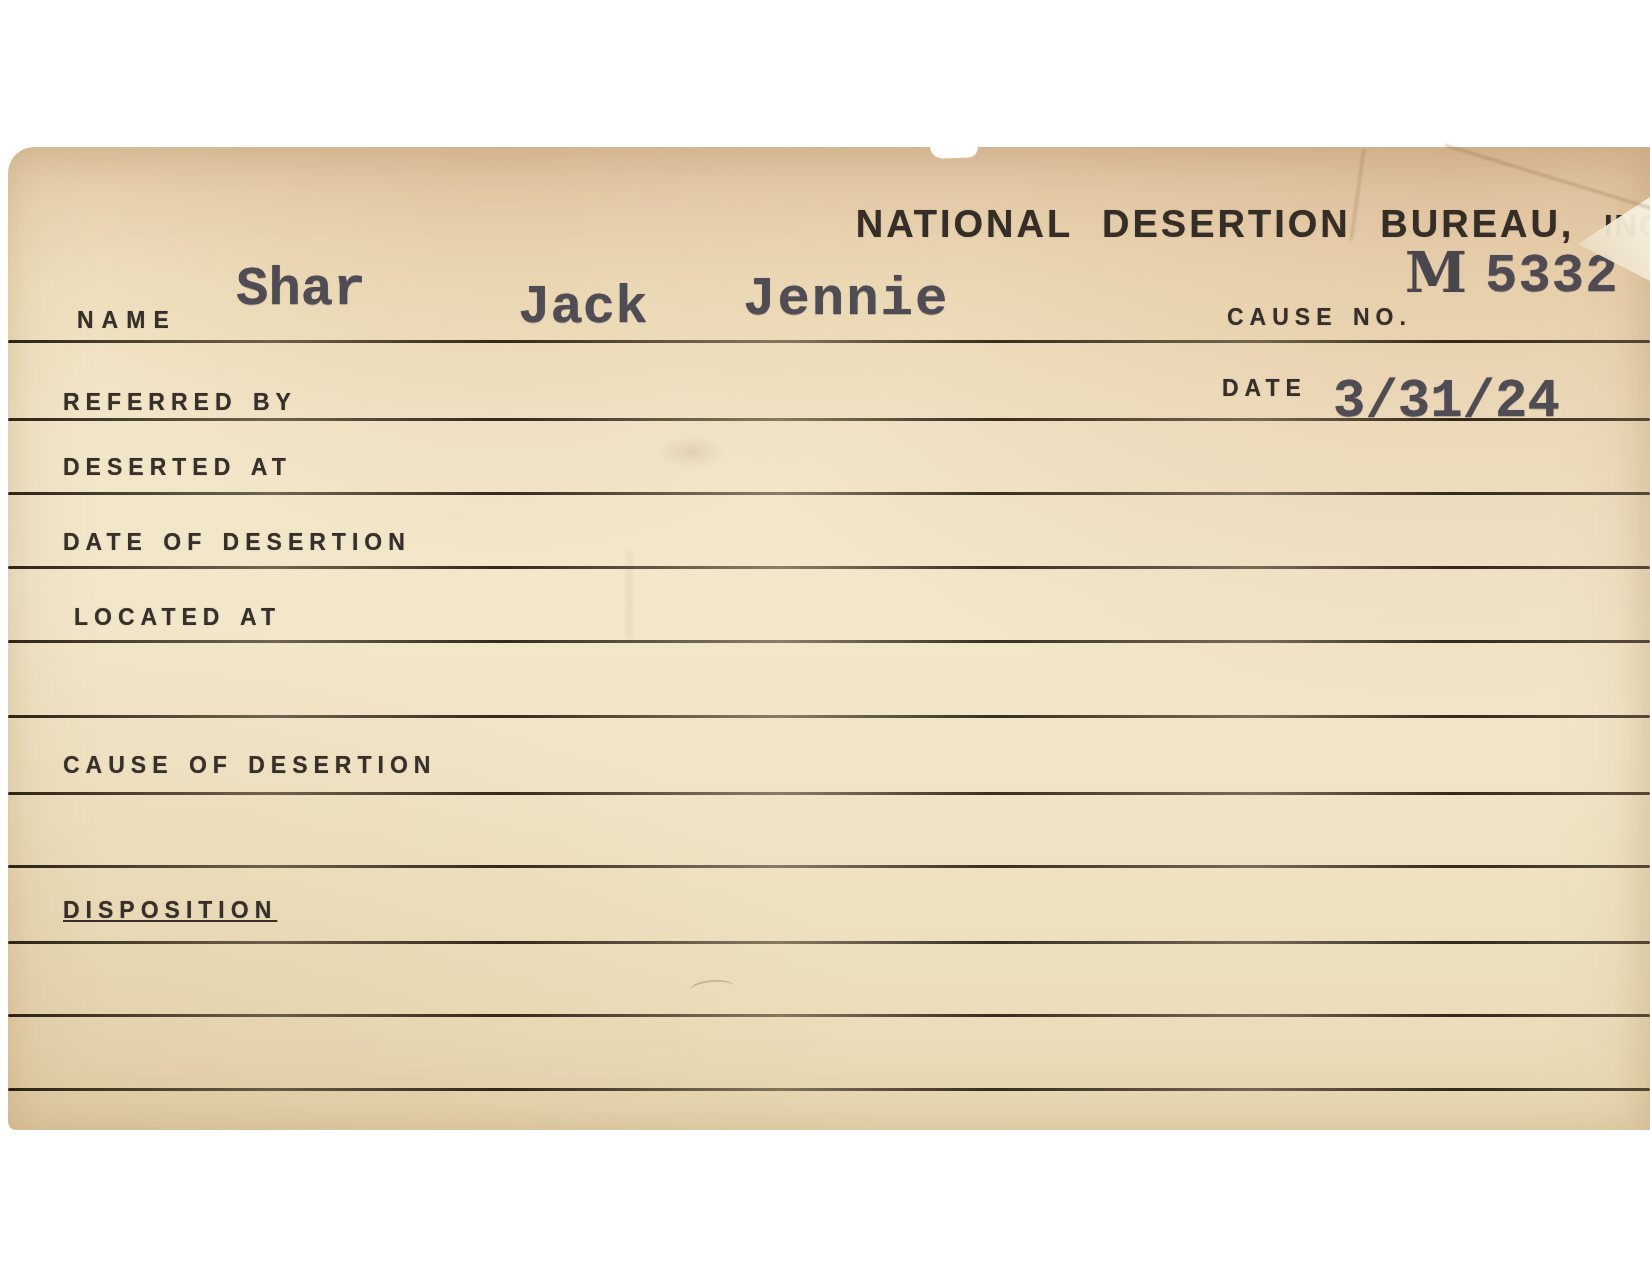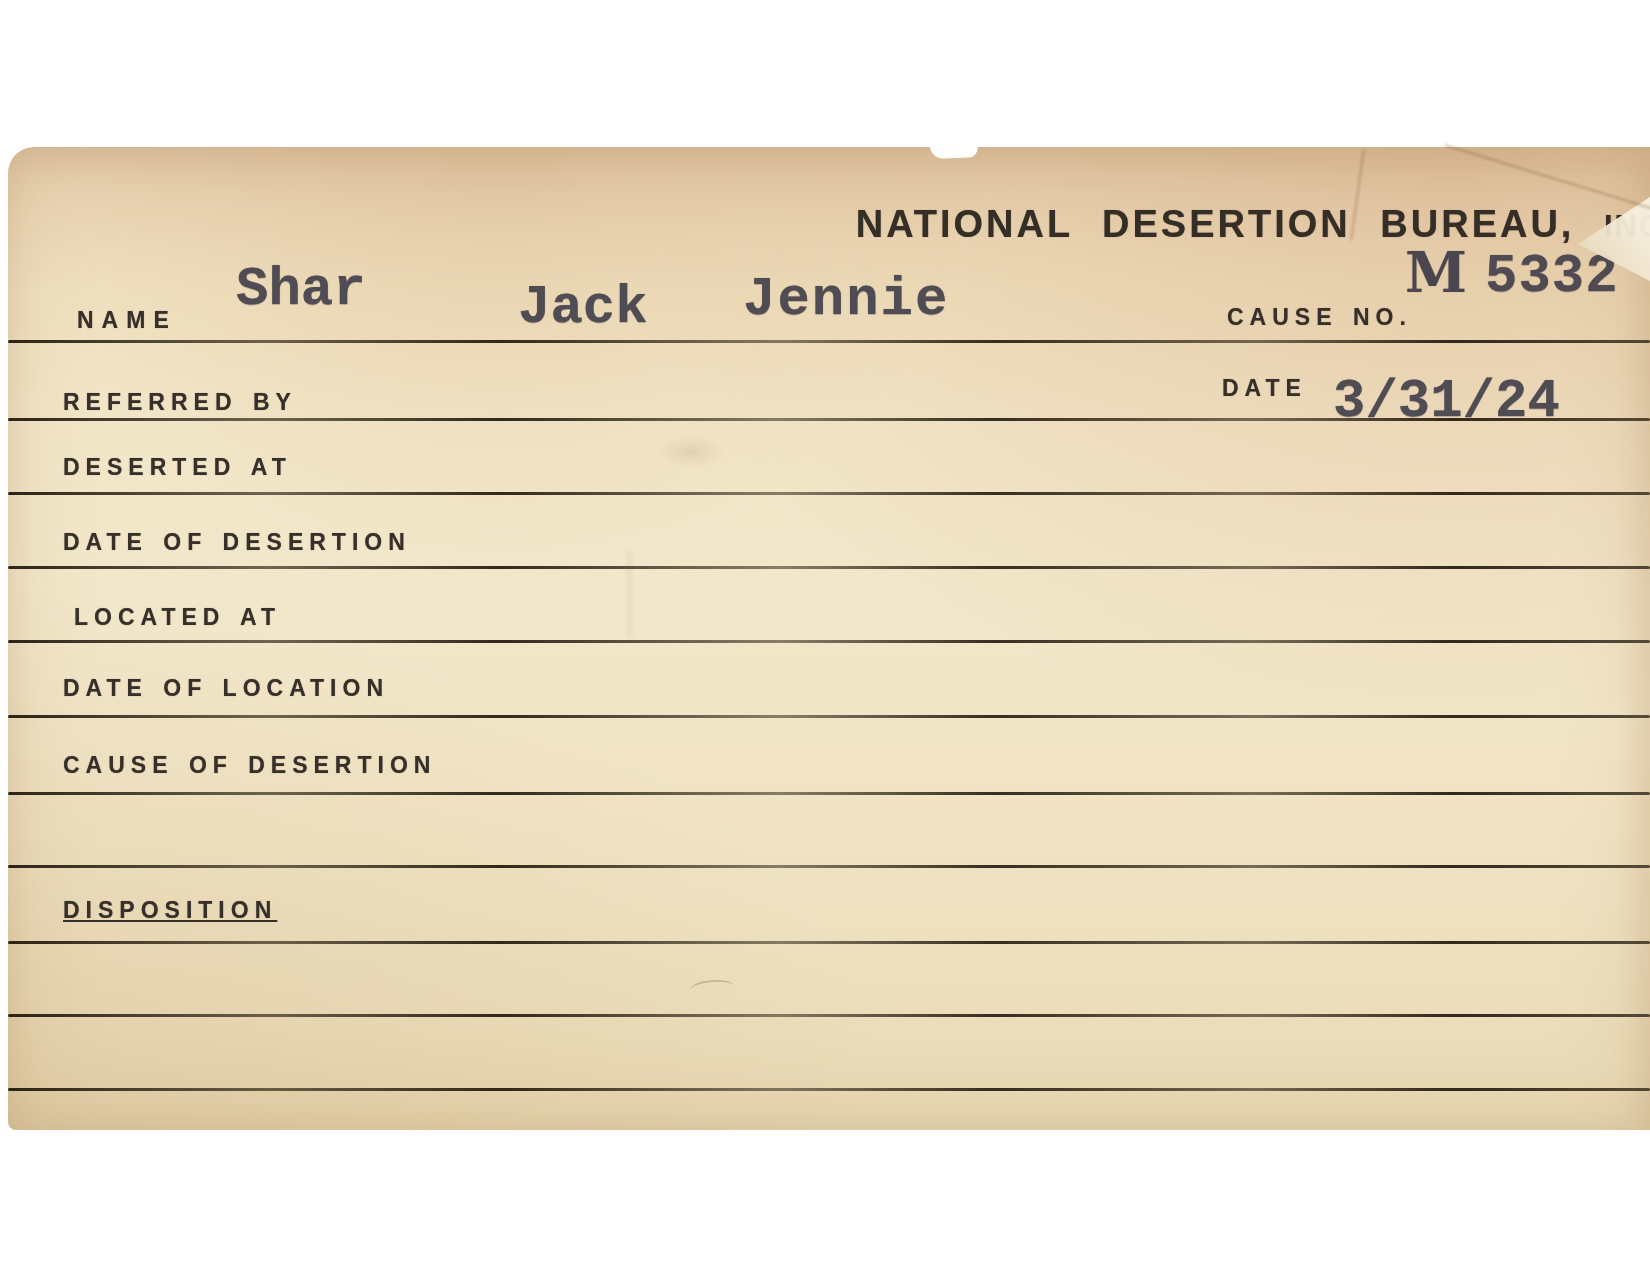--- a/index.html
+++ b/index.html
@@ -212,21 +212,20 @@
 
     <div class="plabel" style="left:55px; top:307px;">DESERTED AT</div>
     <div class="typed small" style="left:360px; top:260px;"></div>
 
     <div class="plabel" style="left:55px; top:382px;">DATE OF DESERTION</div>
     <div class="typed small" style="left:500px; top:335px;"></div>
 
     <div class="plabel" style="left:55px; top:457px;margin-left:11px;">LOCATED AT</div>
     <div class="typed small" style="left:340px; top:410px;"></div>
 
-    <div class="plabel" style="left:55px; top:528px;">DATE OF LOCATION</div>
     <div class="typed small" style="left:490px; top:481px;"></div>
 
     <div class="plabel" style="left:55px; top:605px;">CAUSE OF DESERTION</div>
     <div class="typed small" style="left:520px; top:558px;"></div>
 
     <div class="plabel" style="left:55px; top:750px;text-decoration:underline;">DISPOSITION</div>
     <div class="typed small" style="left:360px; top:703px;"></div>
 
     <div class="torn-corner"></div>
     <div class="crease-v"></div>

